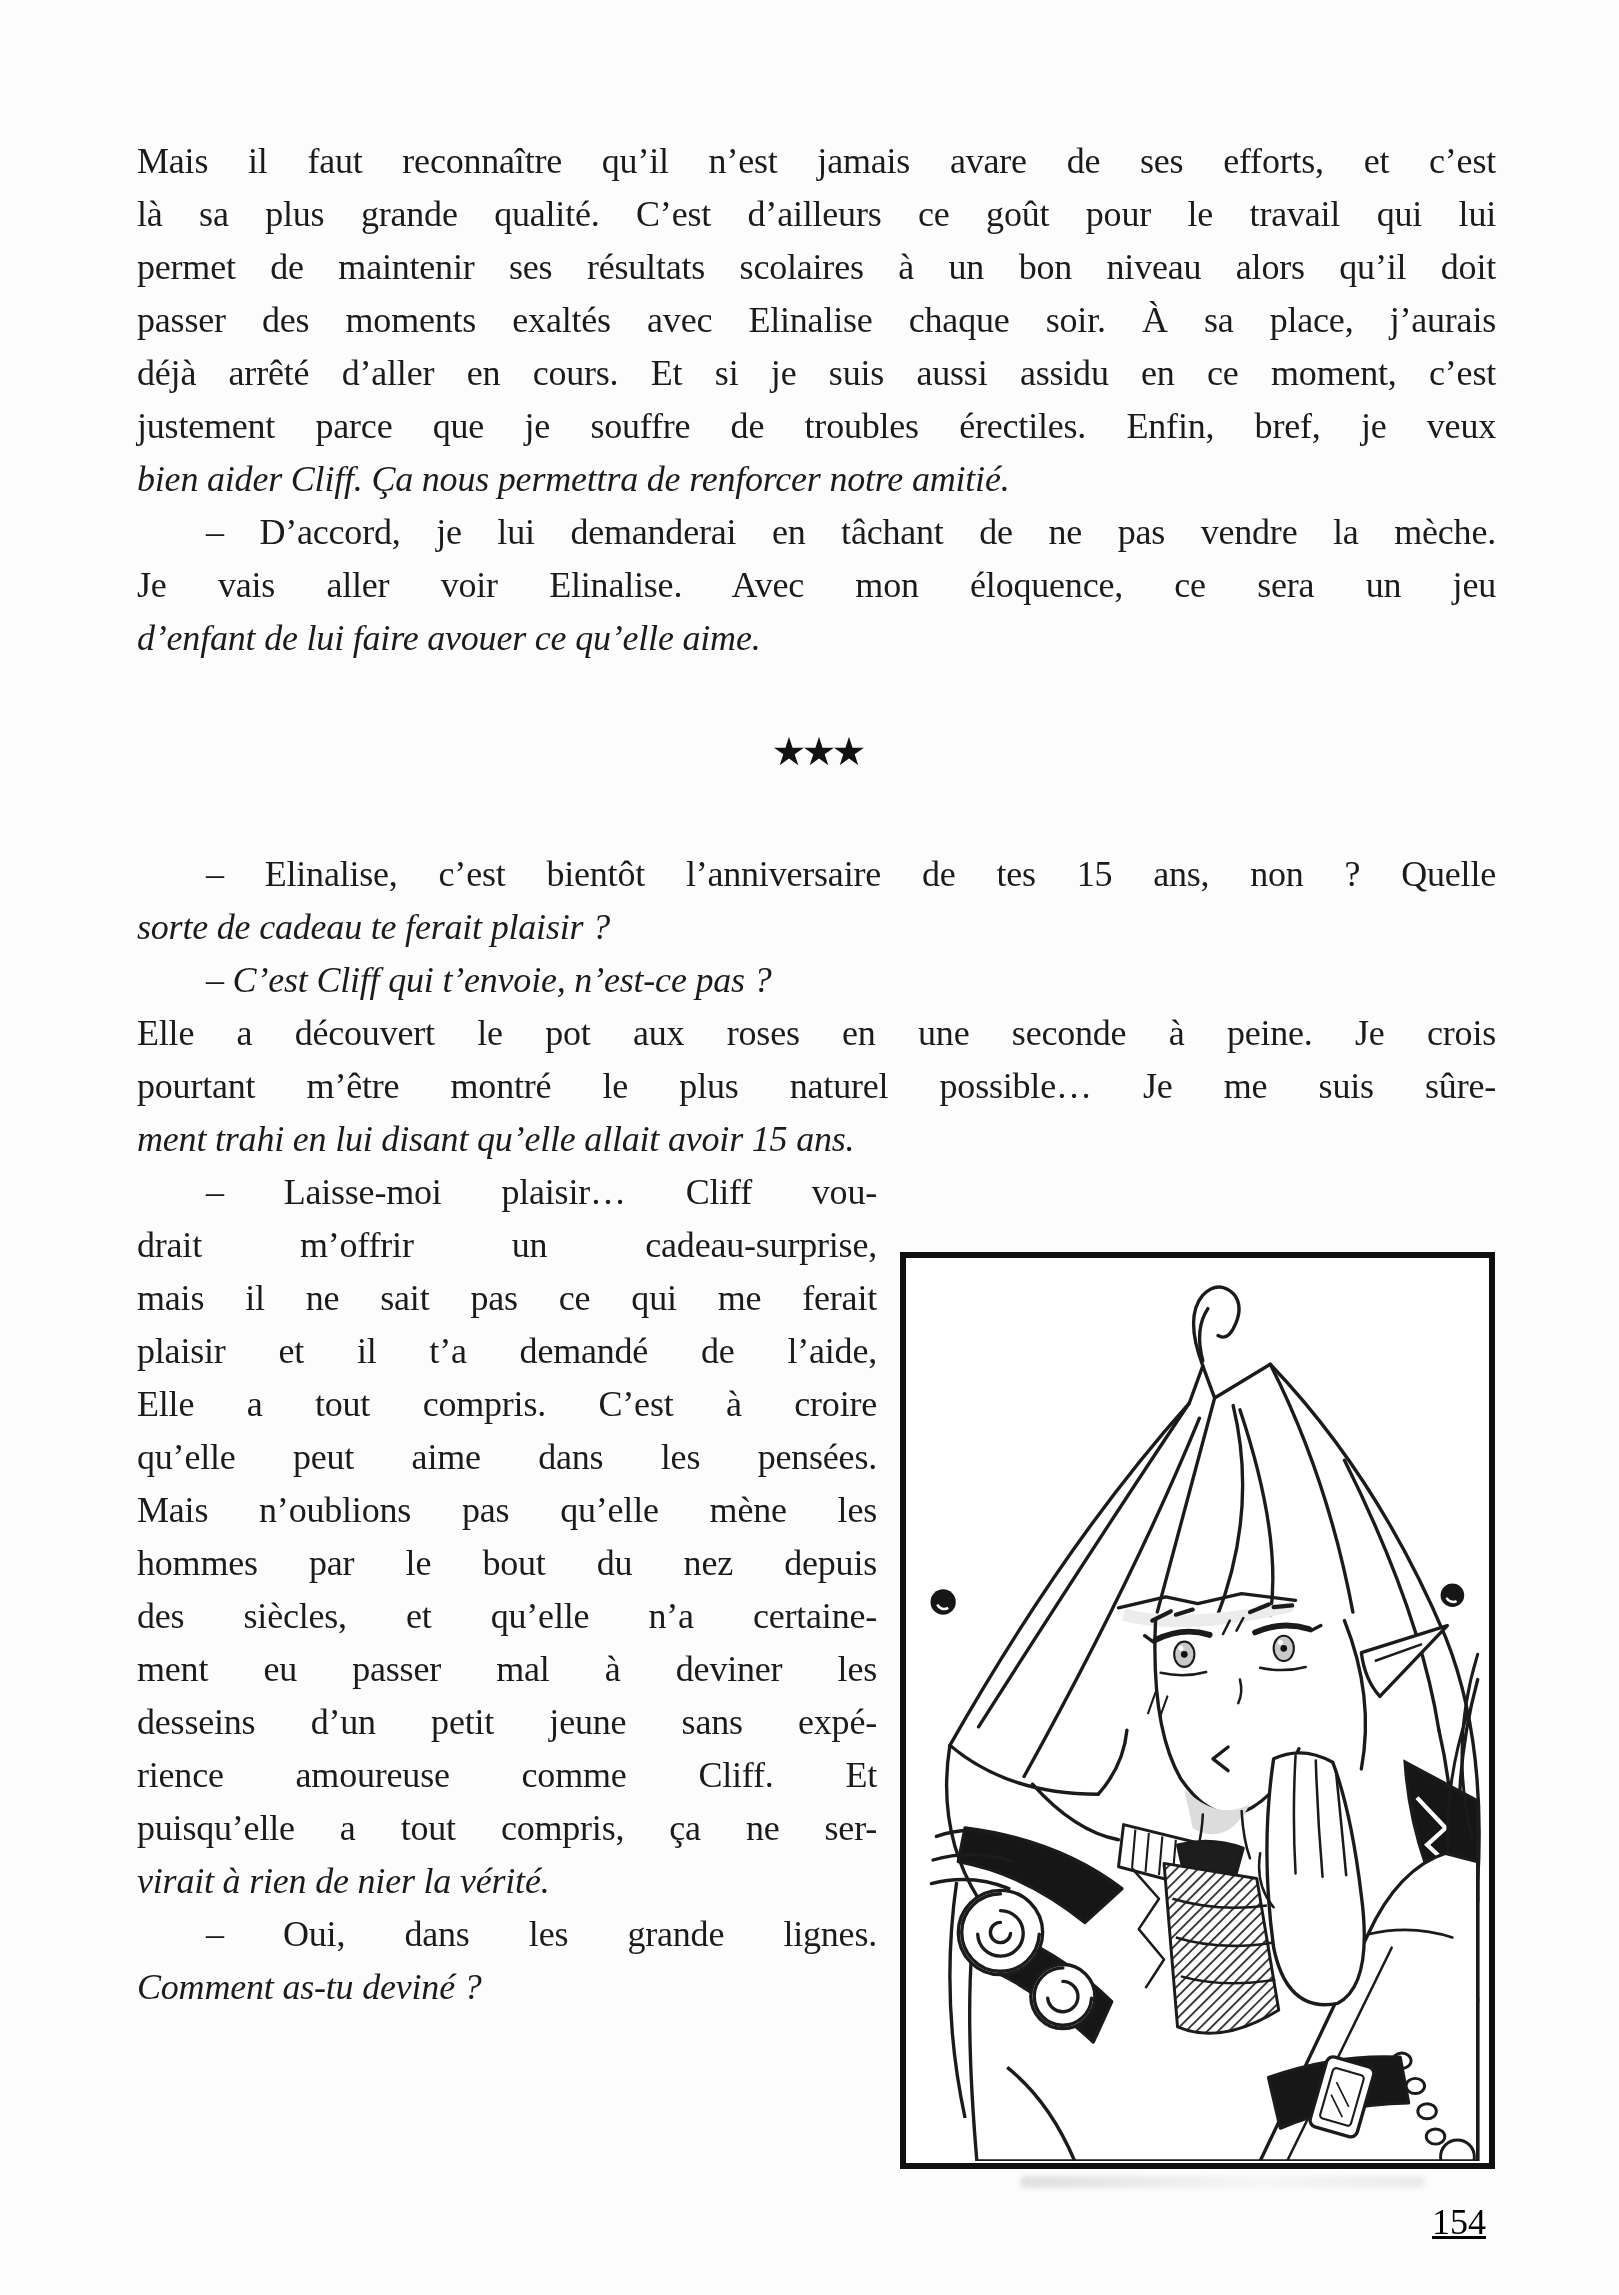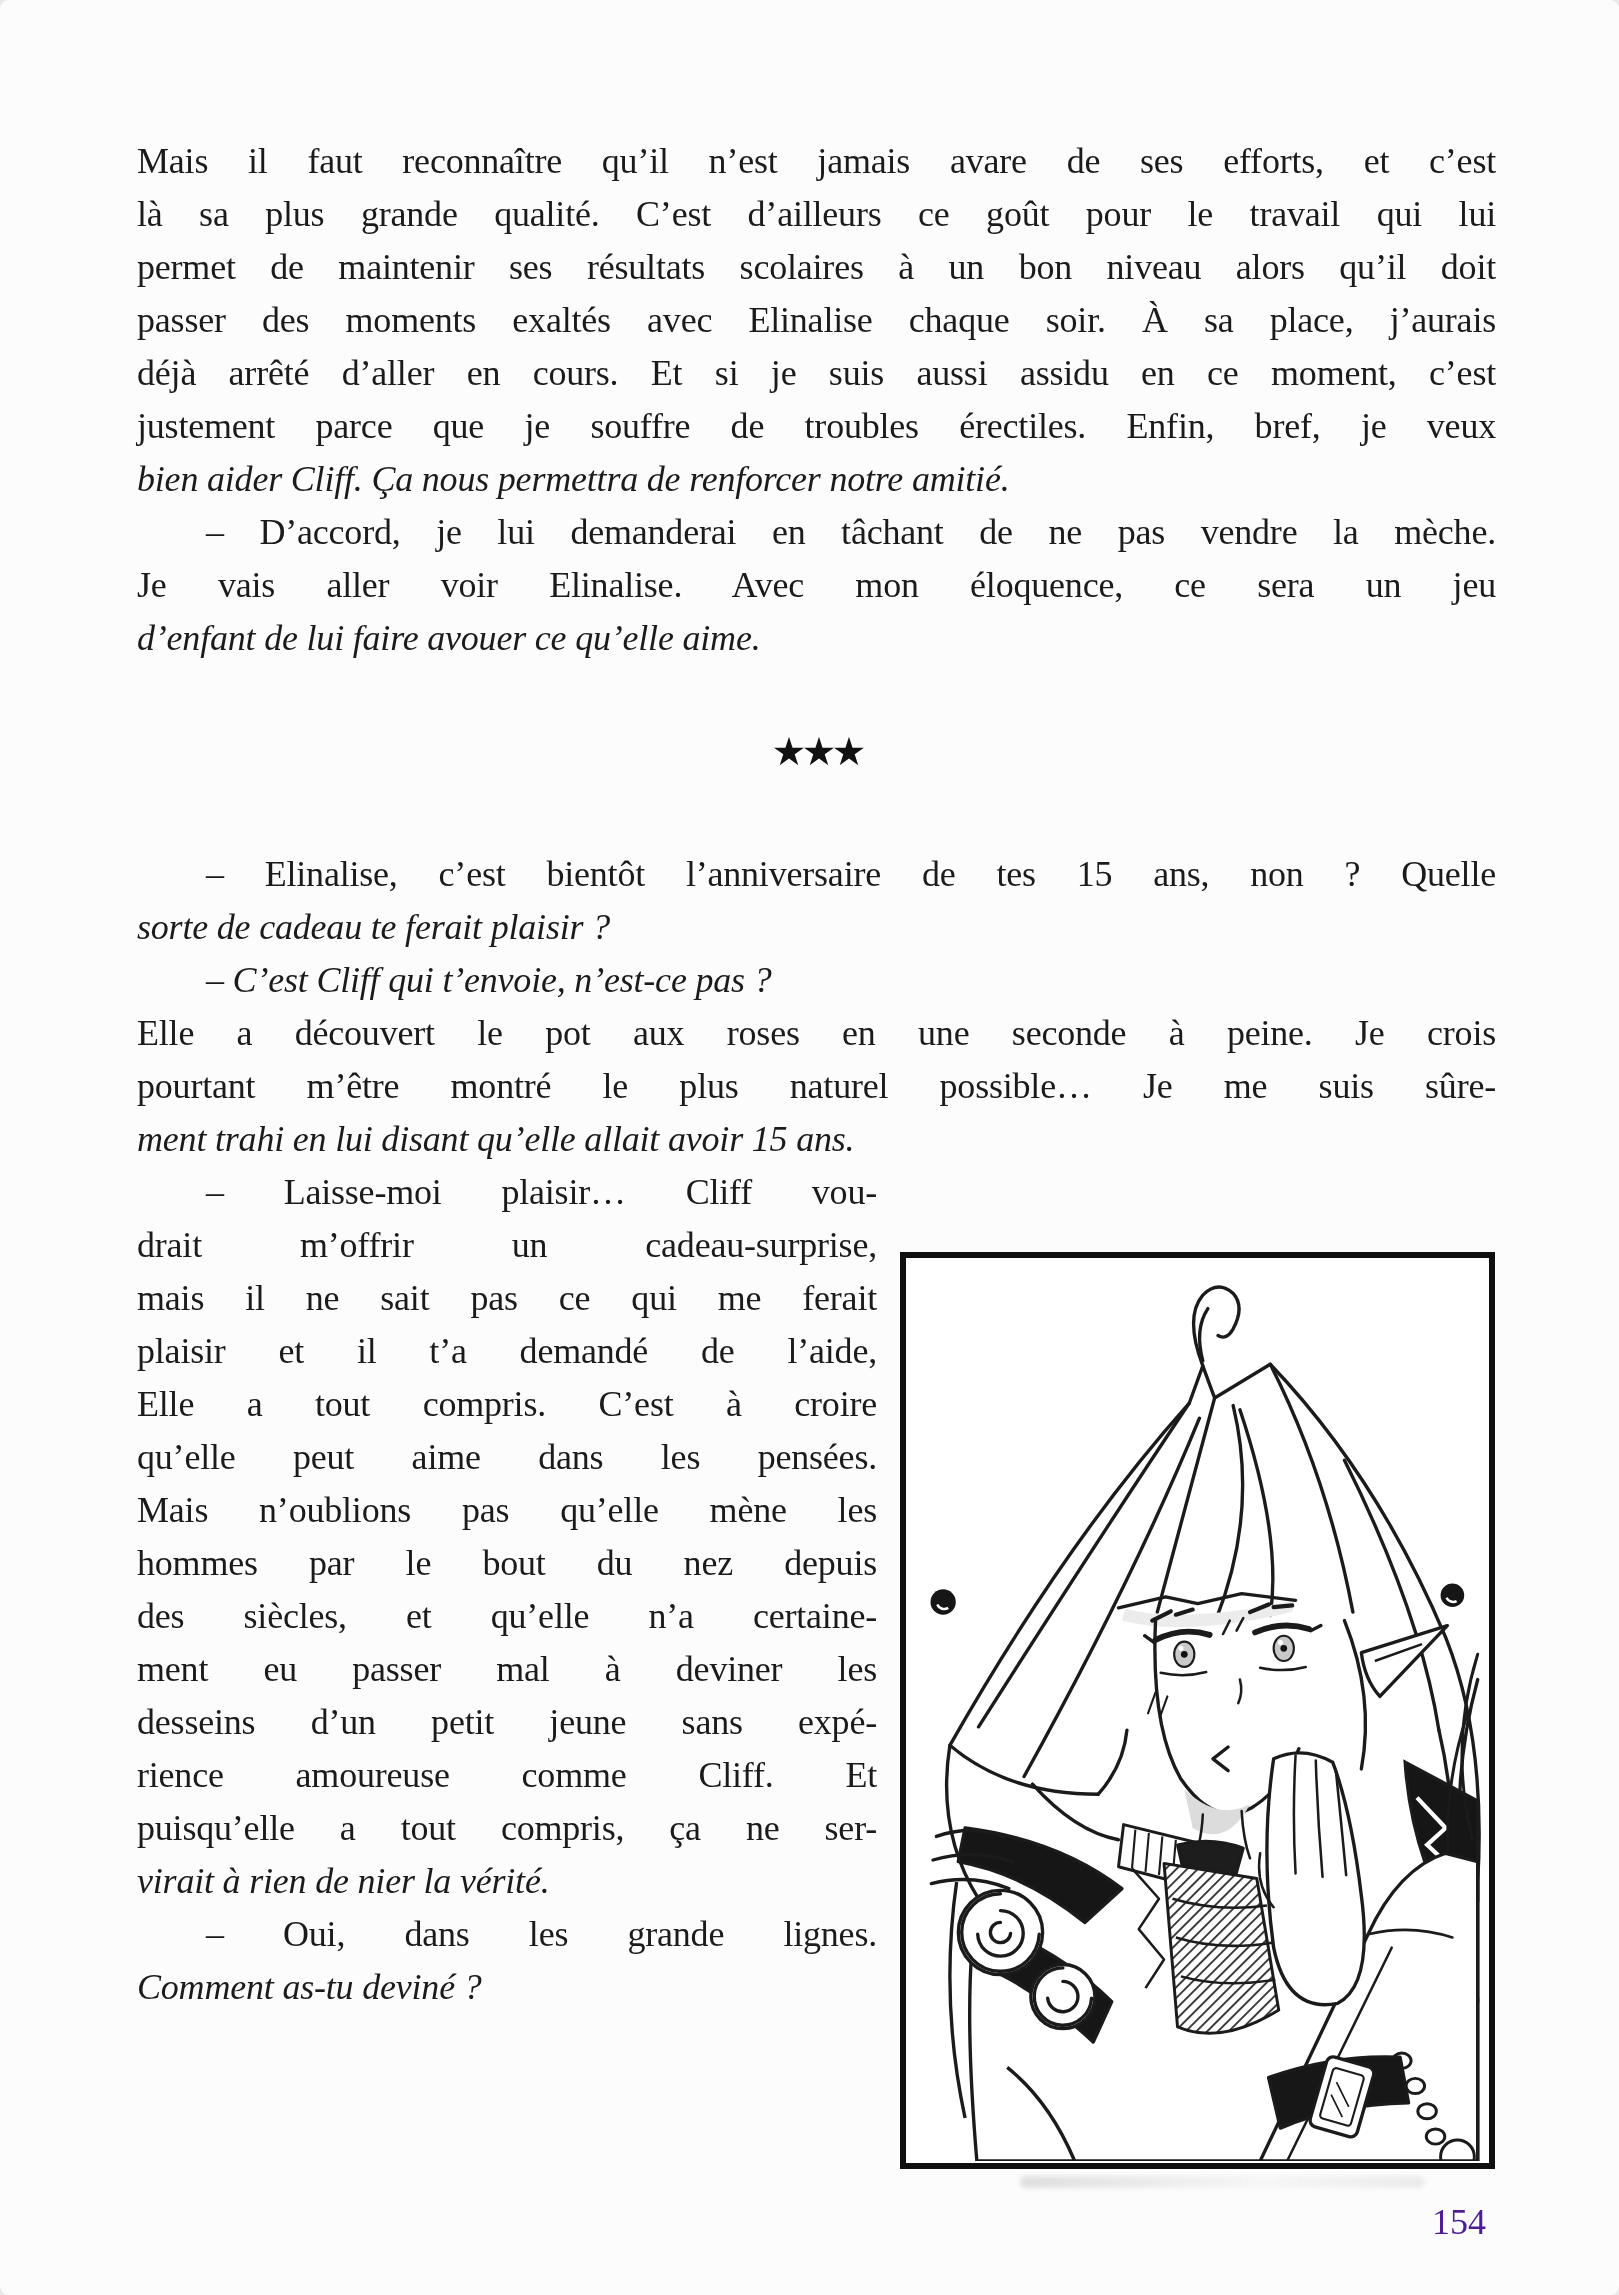--- a/index.html
+++ b/index.html
@@ -1,38 +1,38 @@
 <!DOCTYPE html>
 <html style="font-size:13.5px"><head>
 <meta charset="utf-8">
 <style>
   html,body{margin:0;padding:0;background:#e9e9e9;}
   .sheet{
     position:relative;width:1619px;height:2295px;background:#fcfcfc;
-    font-family:"Liberation Serif","DejaVu Serif",serif;color:#1b1b1b;overflow:hidden;border-radius:9px;
+    font-family:"Liberation Serif","DejaVu Serif",serif;color:#1b1b1b;overflow:hidden;
   }
   .textcol{
     position:absolute;left:137px;top:135px;width:1359px;
     font-size:36px;line-height:53px;letter-spacing:-0.2px;
   }
   .ln{text-align:justify;text-align-last:justify;height:53px;white-space:normal;}
   .last{text-align-last:left;font-style:italic;}
   .ind{text-indent:69px;}
   .nar{width:740px;}
   .stars{
     height:53px;line-height:53px;margin:60px 0 70px;text-align:center;
     font-family:"DejaVu Sans",sans-serif;font-size:39px;letter-spacing:-5px;color:#111;
   }
   .frame{
     position:absolute;left:900px;top:1252px;width:595px;height:917px;
     background:#fff;border:6.7px solid #0f0f0f;box-sizing:border-box;overflow:hidden;
   }
   .frame svg{display:block;}
   .pagenum{
-    position:absolute;top:2201px;right:133px;font-size:36px;line-height:42px;color:#4c1d95;
+    position:absolute;top:2201px;right:133px;font-size:36px;line-height:42px;color:#000000;text-decoration:underline;
   }
   .smudge{
     position:absolute;left:1020px;top:2176px;width:405px;height:11.8px;border-radius:5.9px;
     background:linear-gradient(90deg,rgba(110,110,110,.20),rgba(110,110,110,.04) 60%,rgba(110,110,110,.12));
     filter:blur(2.5px);
   }
 </style>
 </head>
 <body>
 

